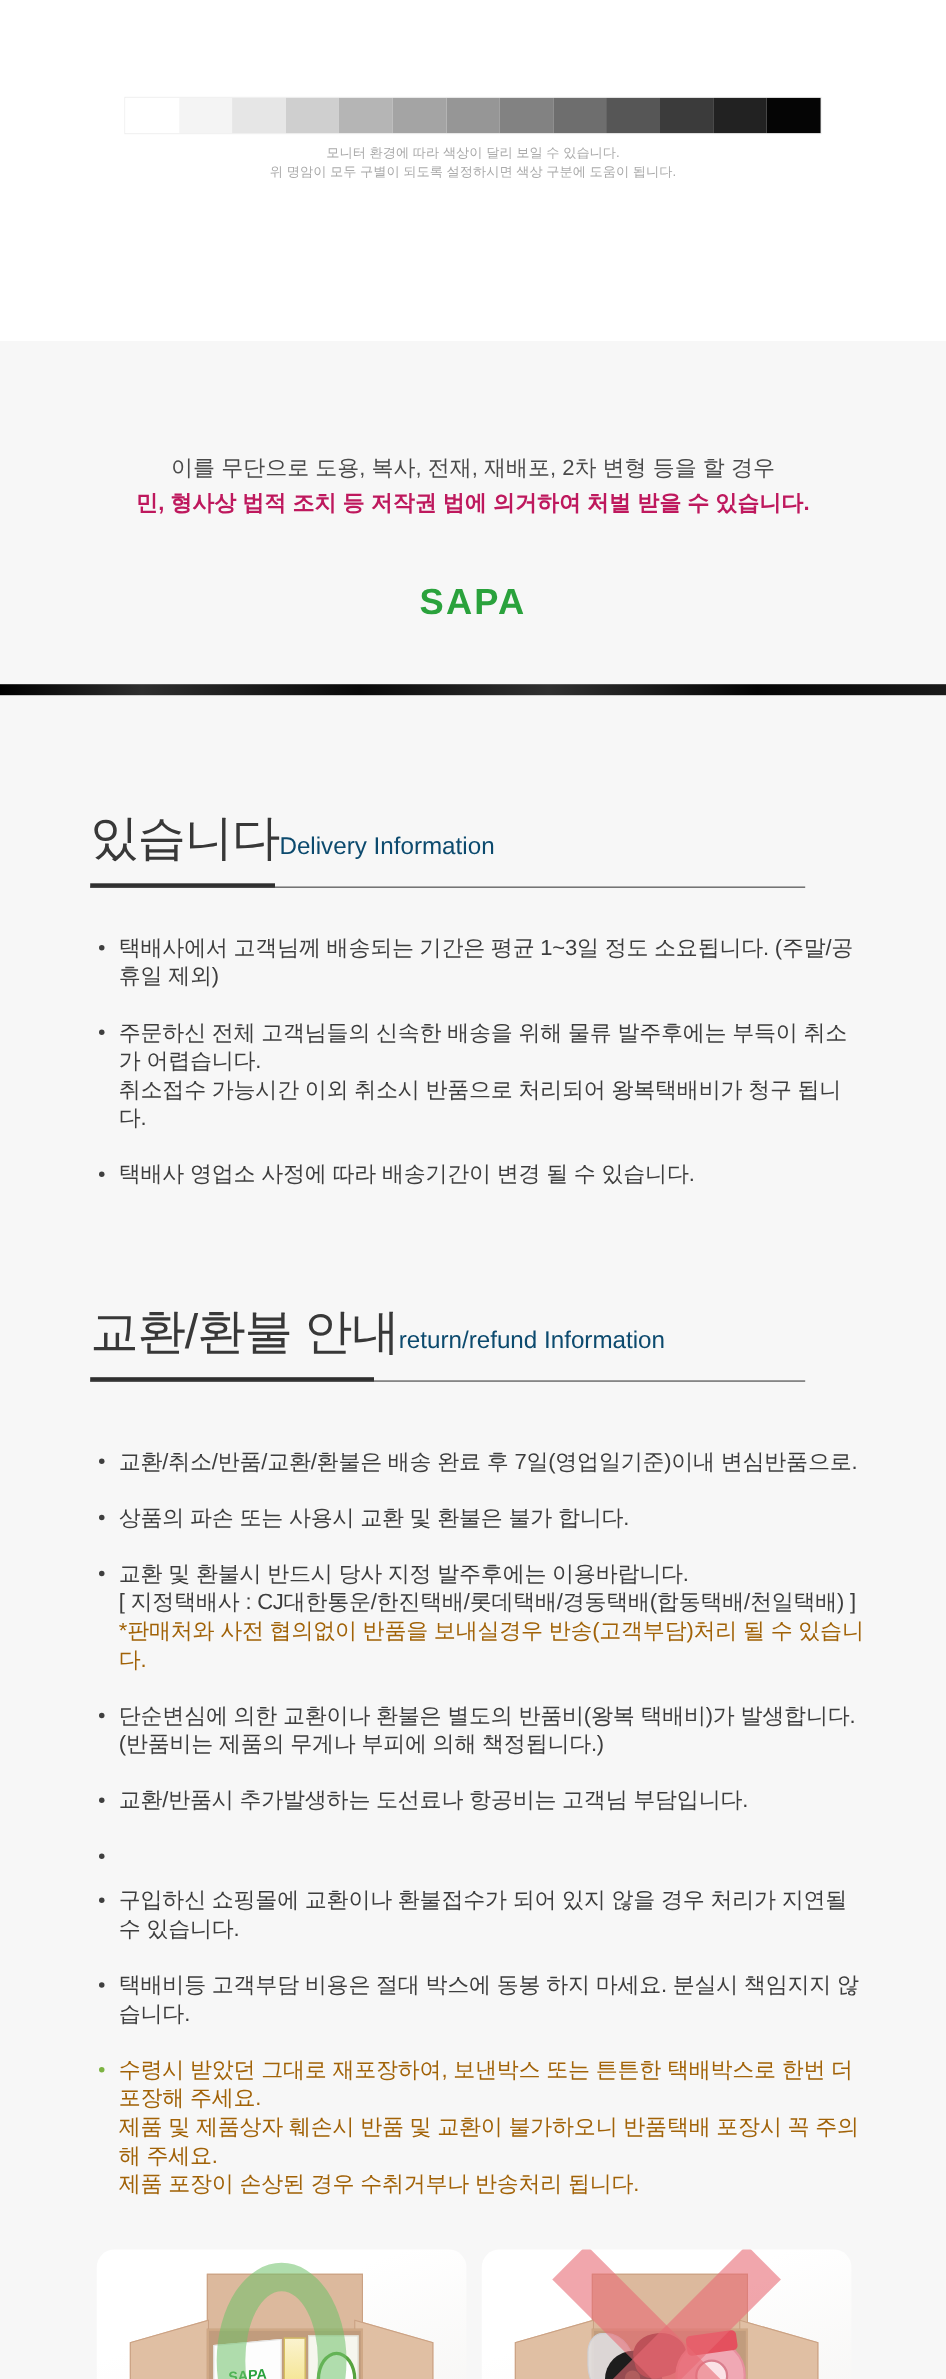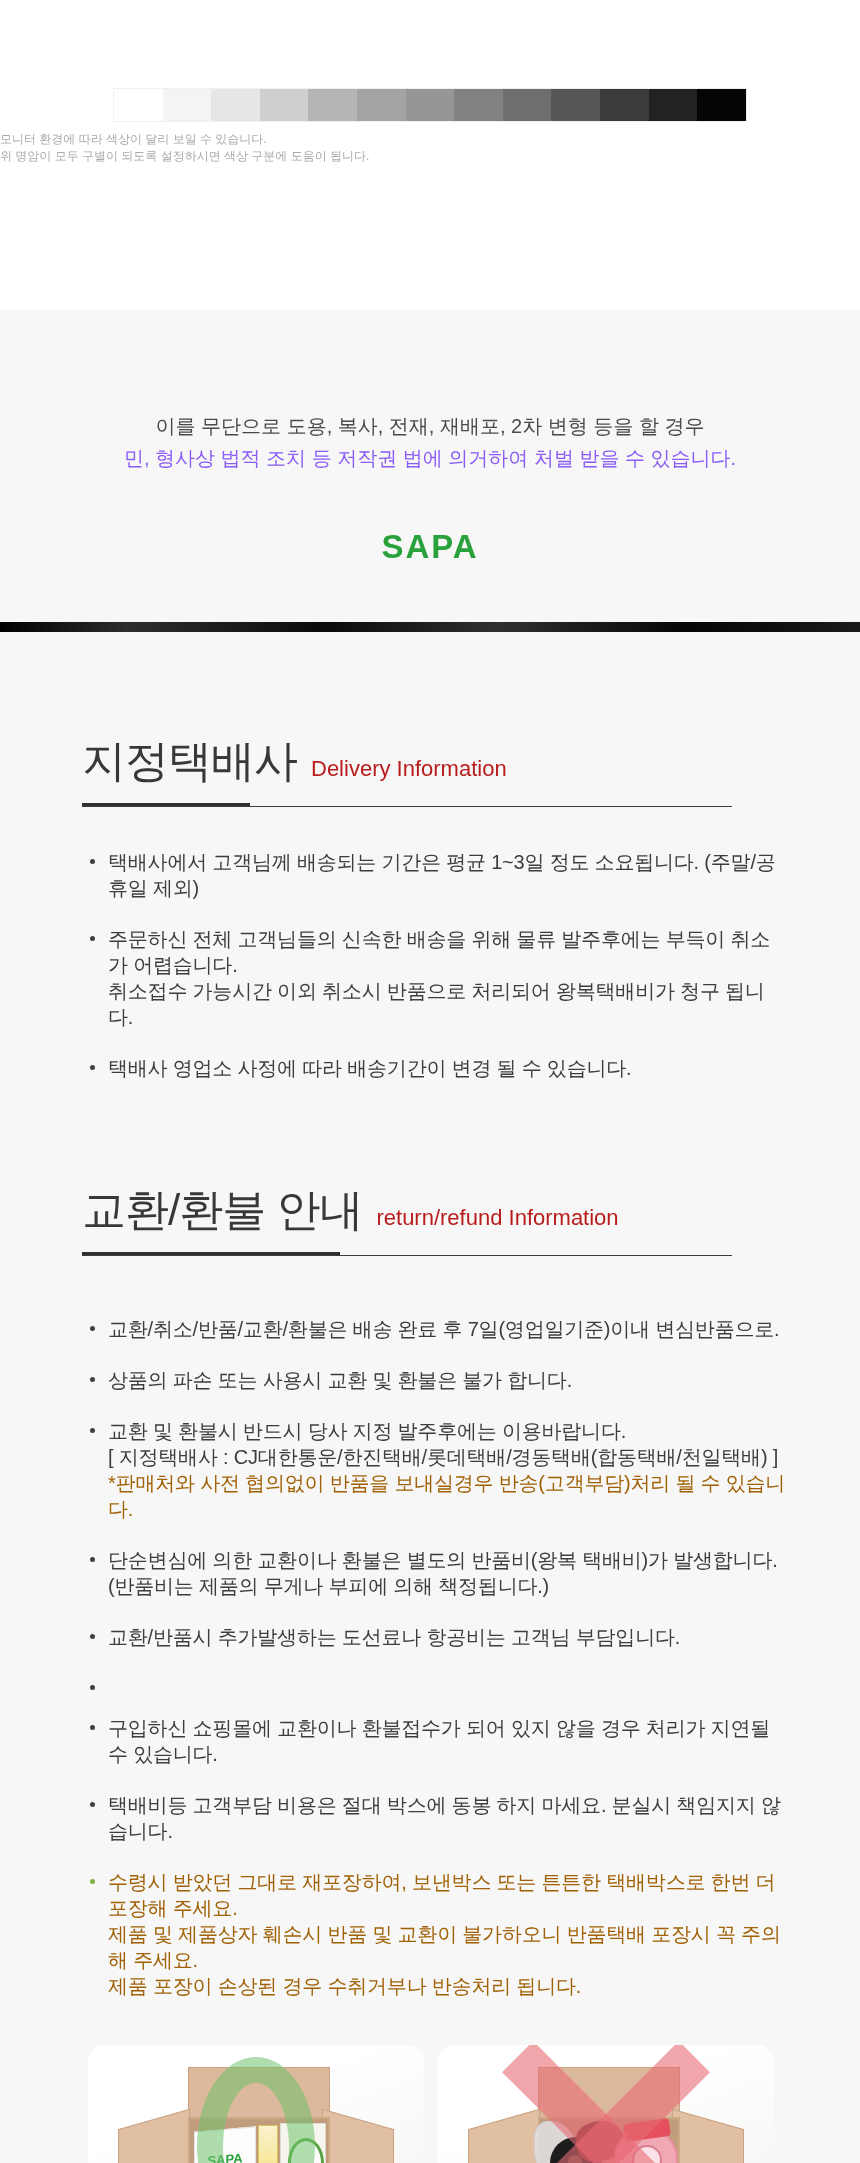--- a/index.html
+++ b/index.html
@@ -4,39 +4,39 @@
 <style>
   * { margin:0; padding:0; box-sizing:border-box; }
   html,body { background:#ffffff; }
   body { font-family:"Liberation Sans","DejaVu Sans",sans-serif; }
   #page { position:relative; width:860px; height:2163px; margin:0 auto; background:#ffffff; overflow:hidden; }
 
   
   .white-head { height:222px; background:#ffffff; }
   .gs-bar { display:flex; width:634px; height:34px; margin:0 auto; padding-top:0; margin-top:88px; border:1px solid #f0f0f0; }
   .swatch { flex:1 1 auto; height:100%; }
-  .gs-captions { margin-top:9px; font-size:12px; line-height:17px; color:#a9a9a9; }
+  .gs-captions { margin-top:9px; text-align:center; font-size:12px; line-height:17px; color:#a9a9a9; }
 
   
   .gray-body { height:1941px; background:#f7f7f7; overflow:hidden; }
 
   .copyright { padding-top:84px; text-align:center; font-size:20px; line-height:32px; color:#4a4a4a; }
   .copyright .para2 { margin-top:16px; }
-  .copyright .strong { font-weight:normal; color:#8b5cf6; }
+  .copyright .strong { font-weight:bold; color:#be185d; }
 
   .logo { margin-top:54px; text-align:center; font-size:33px; font-weight:bold; letter-spacing:2px; color:#2aa23c; }
 
   .divider { margin-top:56px; height:10px; width:100%;
     background:linear-gradient(90deg,#000 0%,#2e2e2e 15%,#0a0a0a 38%,#303030 58%,#050505 80%,#1a1a1a 100%); }
 
   .content { width:706px; margin-left:82px; }
 
   .sec-head { display:flex; align-items:baseline; }
   .sec-head .ko { font-size:44px; font-weight:500; color:#383838; letter-spacing:-1px; }
-  .sec-head .en { font-size:22px; font-weight:normal; color:#b91c1c; margin-left:14px; letter-spacing:0; }
+  .sec-head .en { font-size:22px; font-weight:normal; color:#0c4a6e; letter-spacing:0; }
   .sec-head-1 { margin-top:100px; }
   .sec-head-2 { margin-top:100px; }
   .rule { position:relative; height:4px; margin-top:12px; width:650px; }
   .rule::after { content:""; position:absolute; left:0; bottom:0; width:100%; height:1px; background:#3c3c3c; }
   .rule::before { content:""; position:absolute; left:0; bottom:0; width:var(--thick,160px); height:4px; background:#2f2f2f; }
 
   .bullet-list { margin-top:42px; }
   .bullet-list-2 { margin-top:60px; }
   .bullet-item { display:flex; margin-bottom:25px; }
   .dot { flex:none; width:5px; height:5px; border-radius:50%; background:#3f3f3f; margin:10px 13px 0 8px; }
@@ -106,21 +106,21 @@
       </div>
     </div>
 
     <div class="logo">SAPA</div>
 
     <div class="divider"></div>
 
     <div class="content">
 
       <div class="sec-head sec-head-1">
-        <span class="ko">지정택배사</span>
+        <span class="ko">있습니다</span>
         <span class="en">Delivery Information</span>
       </div>
       <div class="rule" style="--thick:168px"></div>
       <div class="bullet-list">
           <div class="bullet-item">
             <span class="dot"></span>
             <div class="bullet-lines">
               <div class="bullet-line">택배사에서 고객님께 배송되는 기간은 평균 1~3일 정도 소요됩니다. (주말/공휴일 제외)</div>
             </div>
           </div>

